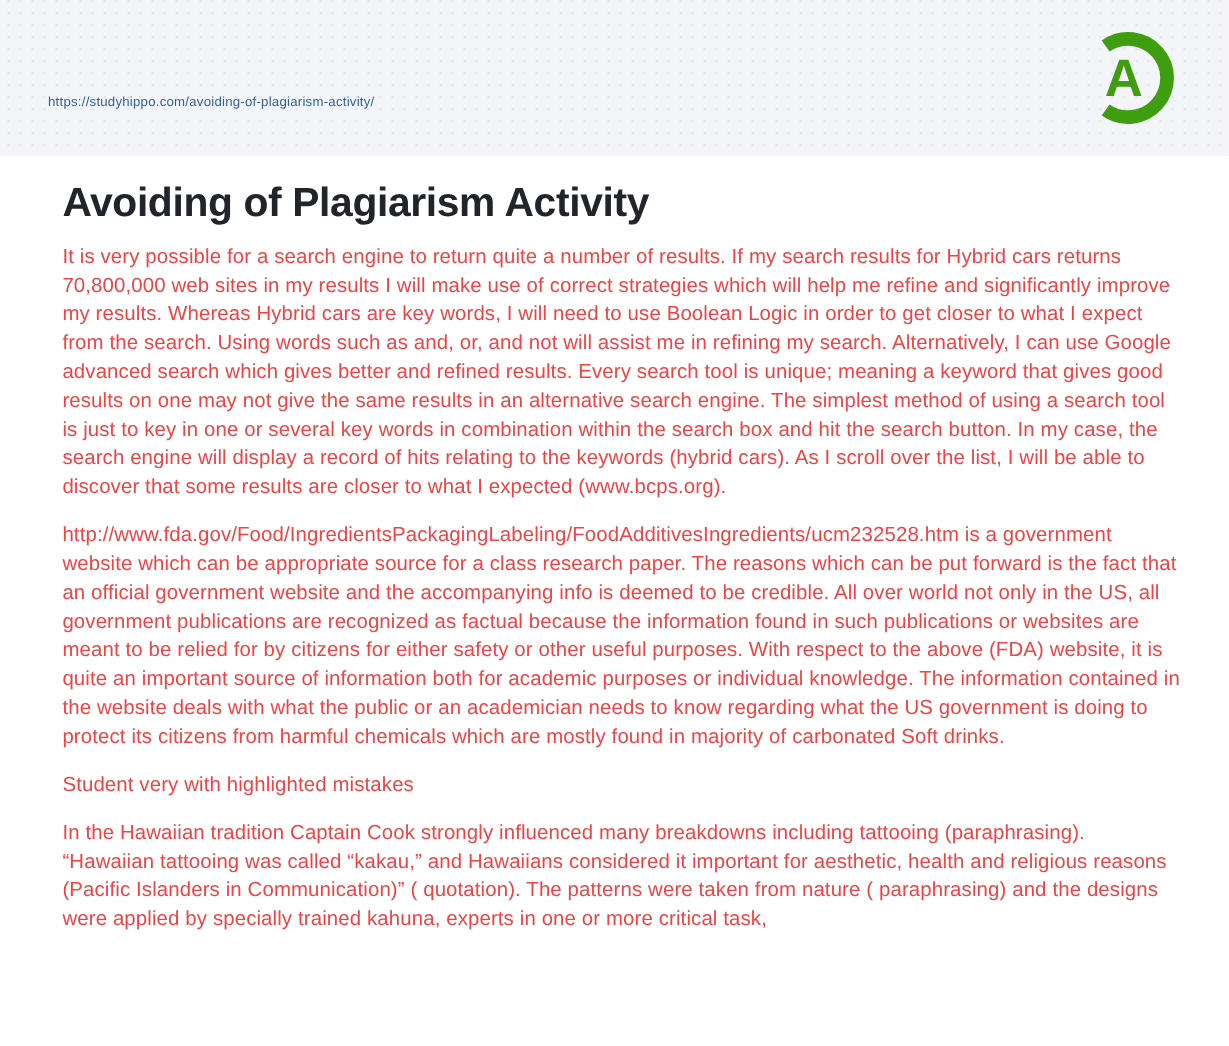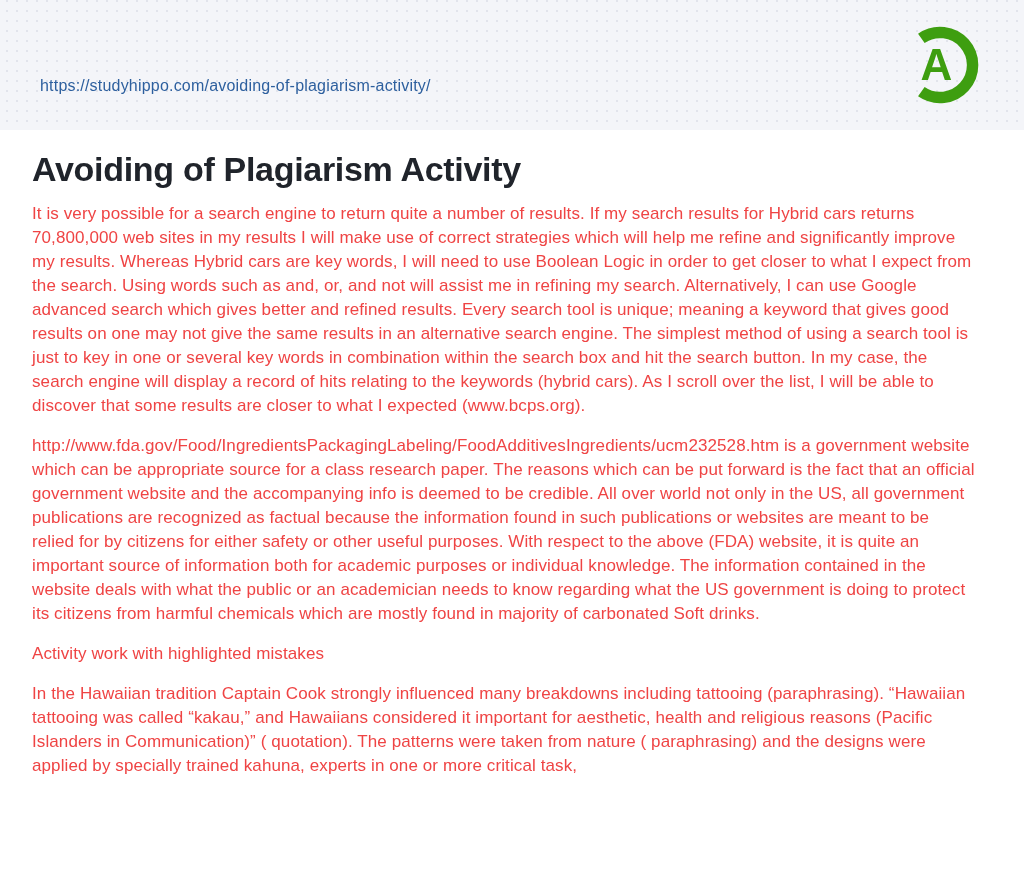--- a/index.html
+++ b/index.html
@@ -33,37 +33,37 @@
     font-size: 26px;
     font-weight: bold;
     letter-spacing: 0.3px;
     line-height: 1.1;
   }
 
   .page-url {
     display: inline-block;
     margin-top: 28px;
     color: #2d5f9e;
-    font-size: 16px;
+    font-size: 11px;
     letter-spacing: 0.2px;
     text-decoration: none;
     cursor: pointer;
   }
 
   .logo-wrap {
     width: 88px;
     height: 88px;
     margin-top: 0px;
     cursor: pointer;
     flex: 0 0 auto;
   }
 
   
   .content {
-    padding: 20px 40px 0 32px;
+    padding: 20px 40px 0 52px;
   }
 
   .article-title {
     color: #20242b;
     font-size: 34px;
     font-weight: bold;
     letter-spacing: -0.3px;
     margin-bottom: 13px;
   }
 
@@ -92,16 +92,16 @@
   </div>
 </header>
 
 <main class="content">
   <h1 class="article-title">Avoiding of Plagiarism Activity</h1>
 
   <p class="body-para">It is very possible for a search engine to return quite a number of results. If my search results for Hybrid cars returns 70,800,000 web sites in my results I will make use of correct strategies which will help me refine and significantly improve my results. Whereas Hybrid cars are key words, I will need to use Boolean Logic in order to get closer to what I expect from the search. Using words such as and, or, and not will assist me in refining my search. Alternatively, I can use Google advanced search which gives better and refined results. Every search tool is unique; meaning a keyword that gives good results on one may not give the same results in an alternative search engine. The simplest method of using a search tool is just to key in one or several key words in combination within the search box and hit the search button. In my case, the search engine will display a record of hits relating to the keywords (hybrid cars). As I scroll over the list, I will be able to discover that some results are closer to what I expected (www.bcps.org).</p>
 
   <p class="body-para">http://www.fda.gov/Food/IngredientsPackagingLabeling/FoodAdditivesIngredients/ucm232528.htm is a government website which can be appropriate source for a class research paper. The reasons which can be put forward is the fact that an official government website and the accompanying info is deemed to be credible. All over world not only in the US, all government publications are recognized as factual because the information found in such publications or websites are meant to be relied for by citizens for either safety or other useful purposes. With respect to the above (FDA) website, it is quite an important source of information both for academic purposes or individual knowledge. The information contained in the website deals with what the public or an academician needs to know regarding what the US government is doing to protect its citizens from harmful chemicals which are mostly found in majority of carbonated Soft drinks.</p>
 
-  <p class="body-para">Activity work with highlighted mistakes</p>
+  <p class="body-para">Student very with highlighted mistakes</p>
 
   <p class="body-para">In the Hawaiian tradition Captain Cook strongly influenced many breakdowns including tattooing (paraphrasing). “Hawaiian tattooing was called “kakau,” and Hawaiians considered it important for aesthetic, health and religious reasons (Pacific Islanders in Communication)” ( quotation). The patterns were taken from nature ( paraphrasing) and the designs were applied by specially trained kahuna, experts in one or more critical task,</p>
 </main>
 
 </body></html>

